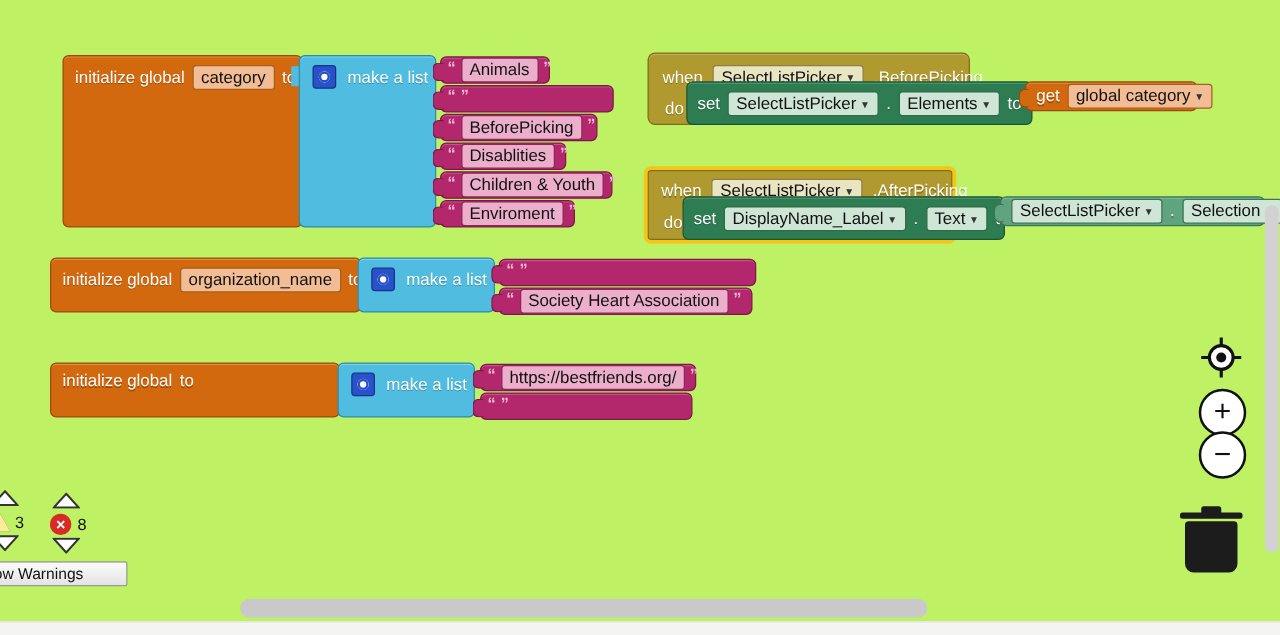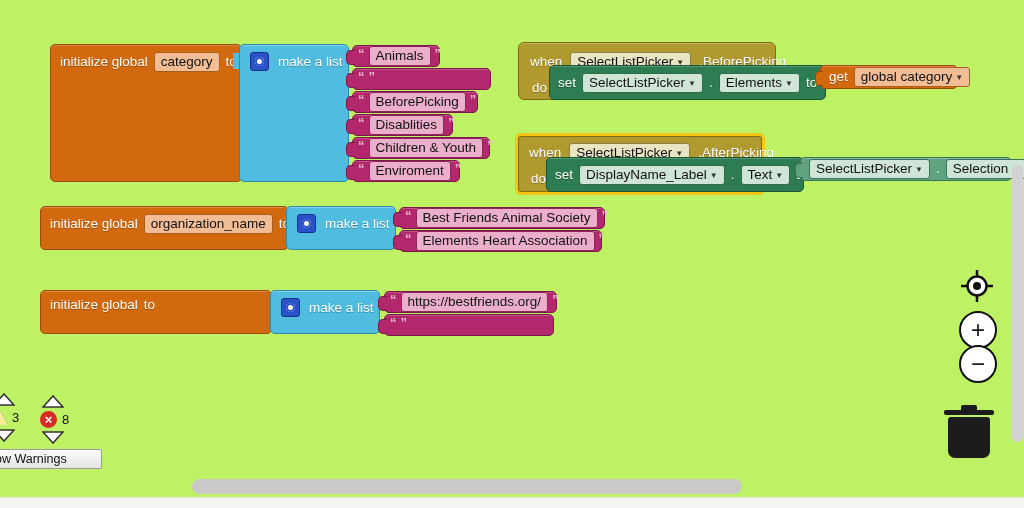--- a/index.html
+++ b/index.html
@@ -256,28 +256,27 @@
   <div class="list blk" style="left:286px;top:206px;width:110px;height:44px;">
     <div class="row">
       <span class="gear"></span>
       <span class="lbl">make a list</span>
     </div>
   </div>
 
   <div class="str blk" style="left:399px;top:207px;width:206px;">
     <span class="ear"></span>
     <span class="quote">“</span>
-    <span class="field f-str">Best Friends Animal Society</span>
     <span class="quote">”</span>
   </div>
 
   <div class="str blk" style="left:399px;top:230px;width:203px;">
     <span class="ear"></span>
     <span class="quote">“</span>
-    <span class="field f-str">Elements Heart Association</span>
+    <span class="field f-str">Society Heart Association</span>
     <span class="quote">”</span>
   </div>
 
   <div class="init blk" style="left:40px;top:290px;width:232px;height:44px;">
     <div class="row">
       <span class="lbl">initialize global</span>
       <span class="lbl">to</span>
     </div>
   </div>
 

